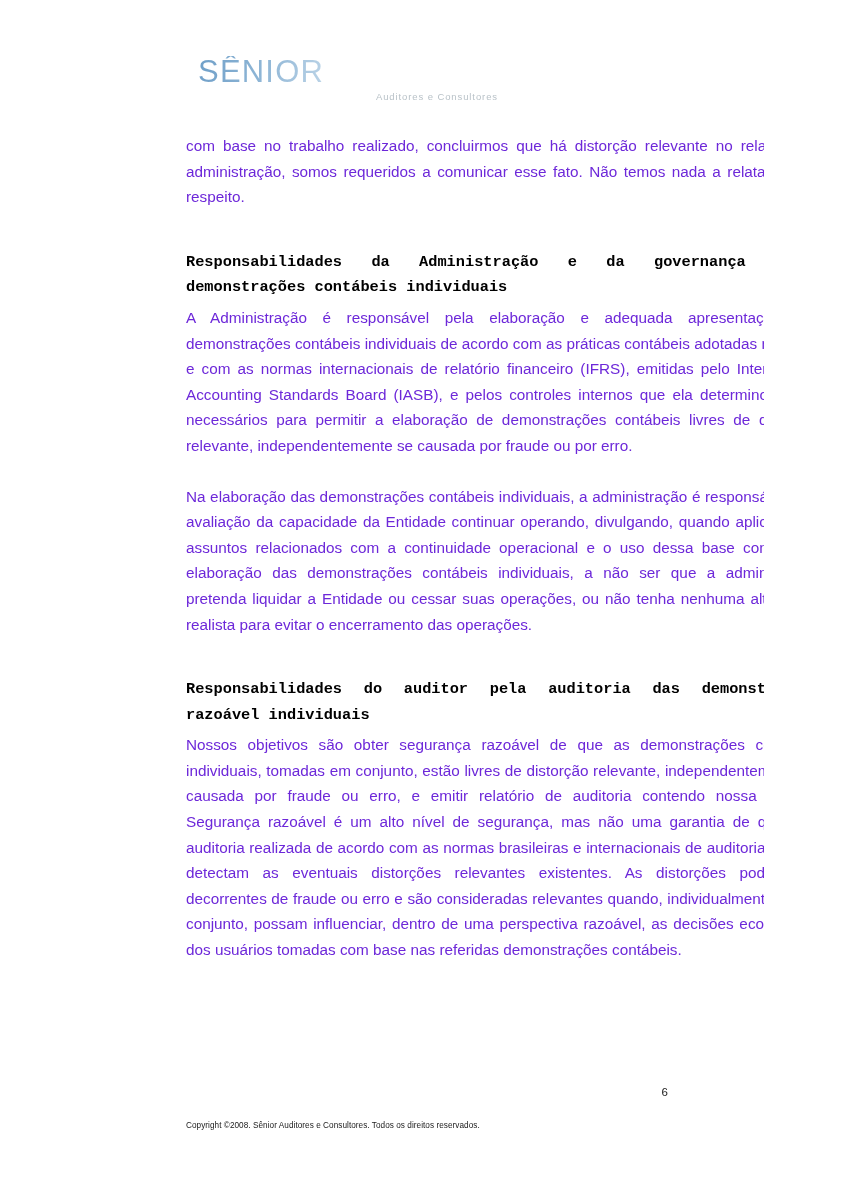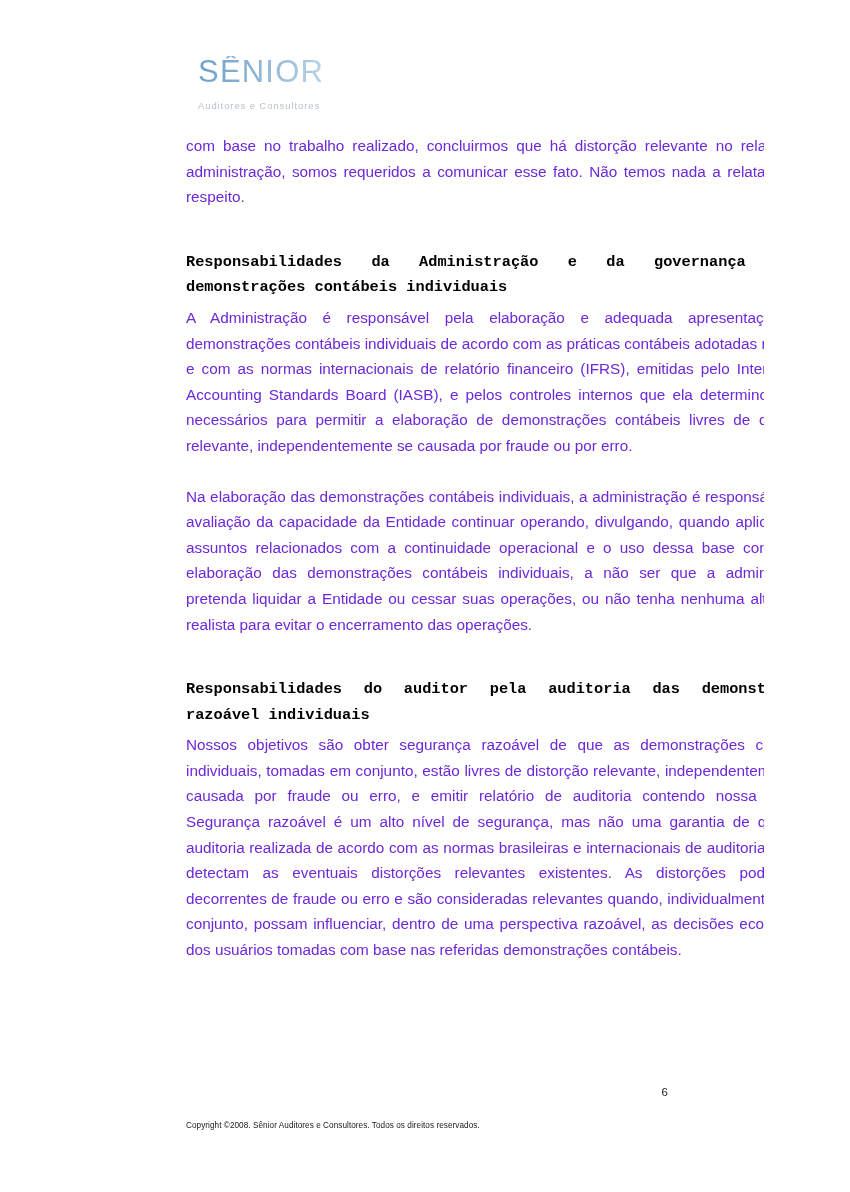--- a/index.html
+++ b/index.html
@@ -45,27 +45,28 @@
         #a6c6de 78%,
         #cddeeb 100%);
     -webkit-background-clip: text;
     background-clip: text;
     color: transparent;
     -webkit-text-fill-color: transparent;
     white-space: nowrap;
     user-select: none;
   }
   .logo-tagline {
-    margin-top: 12px;
+    margin-top: 3px;
     font-size: 9.5px;
     line-height: 12px;
     letter-spacing: 0.9px;
     color: #b9c2c8;
     white-space: nowrap;
     user-select: none;
+    text-align: right;
   }
 
   
   .content {
     position: absolute;
     left: 100px;
     top: 133px;
     width: 635px;
   }
 

